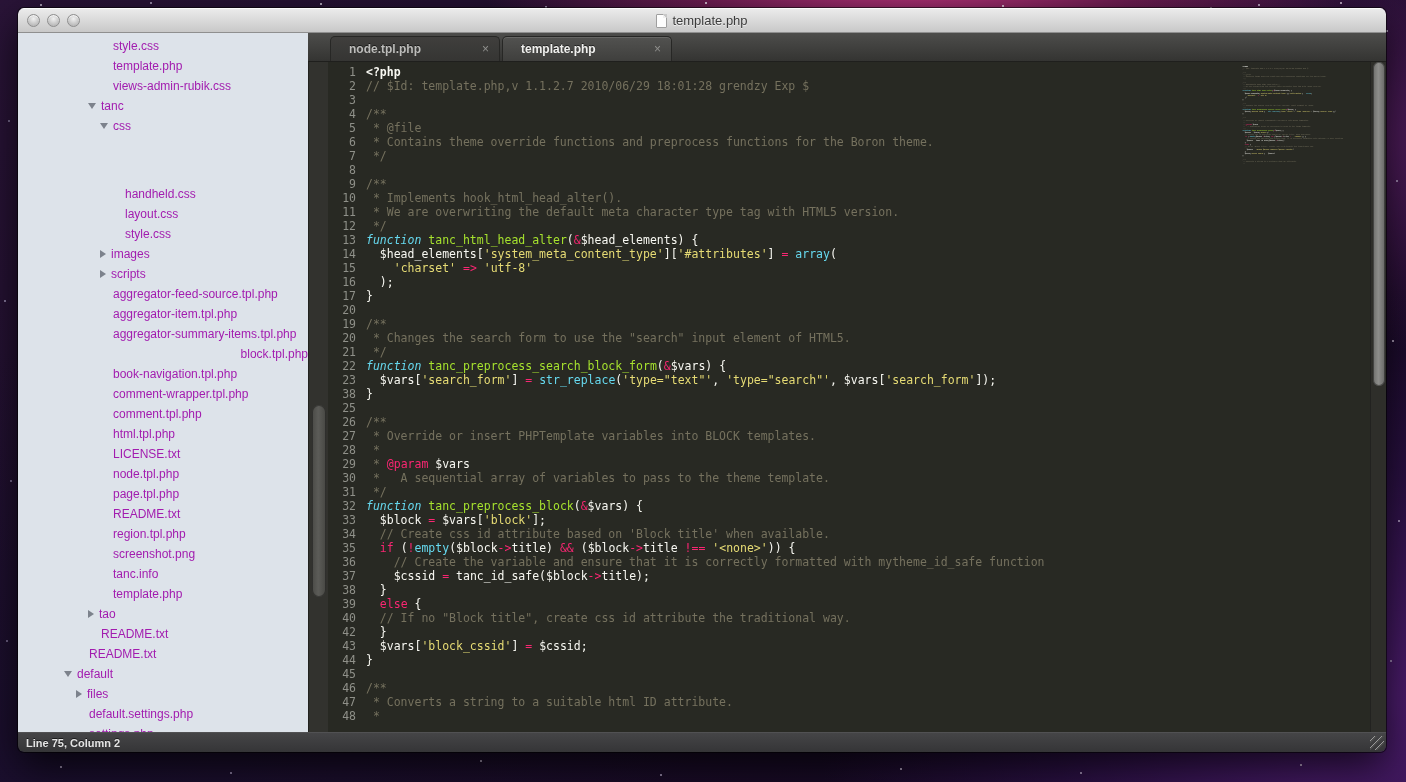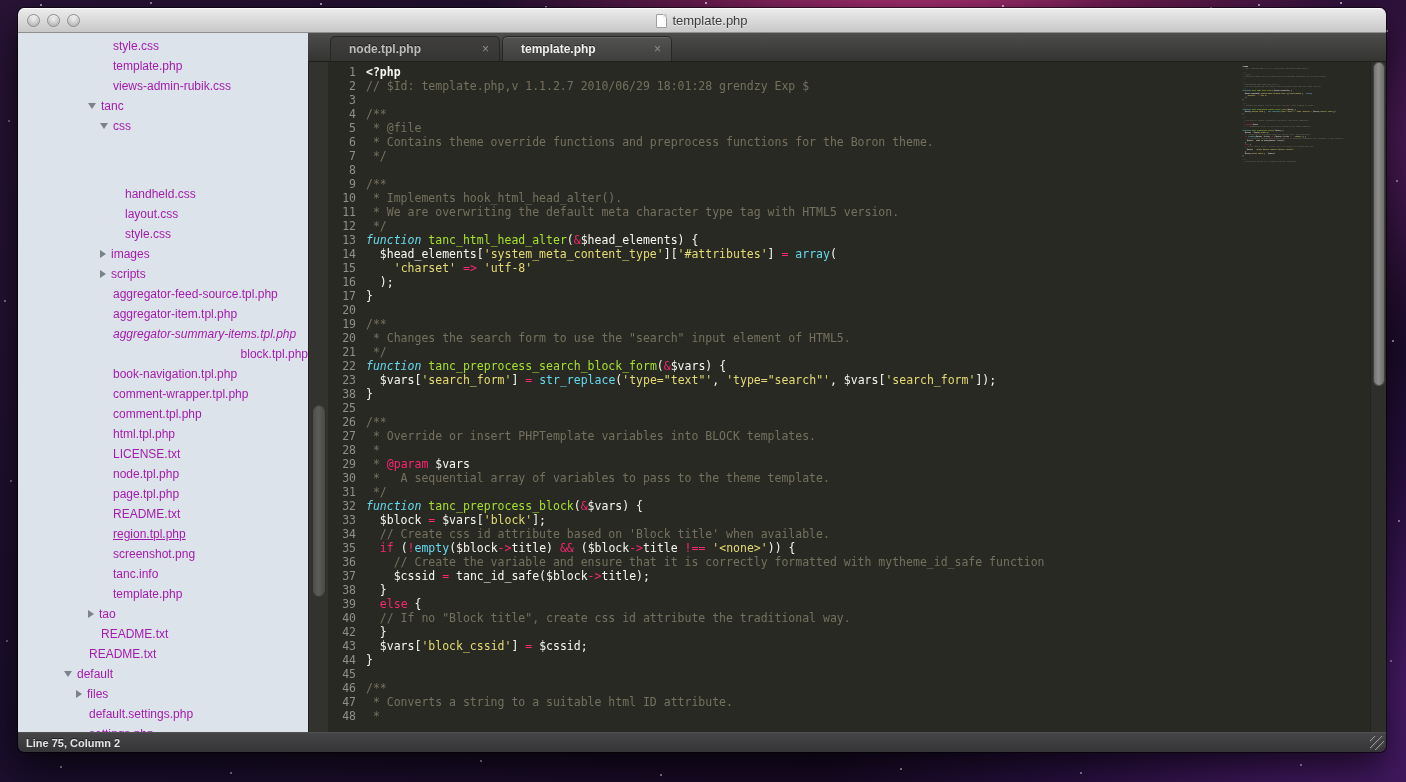--- a/index.html
+++ b/index.html
@@ -182,21 +182,21 @@
           <span>scripts</span>
         </div>
         <div class="tree-row" style="padding-left: 82px;">
           <span class="tri none" style="margin-right: 13px;"></span>
           <span>aggregator-feed-source.tpl.php</span>
         </div>
         <div class="tree-row" style="padding-left: 82px;">
           <span class="tri none" style="margin-right: 13px;"></span>
           <span>aggregator-item.tpl.php</span>
         </div>
-        <div class="tree-row" style="padding-left: 82px; font-style: italic;">
+        <div class="tree-row" style="padding-left: 82px;">
           <span class="tri none" style="margin-right: 13px;"></span>
           <span>aggregator-summary-items.tpl.php</span>
         </div>
         <div class="tree-row" style="padding-left: 82px; justify-content: flex-end;">
           <span class="tri none" style="margin-right: 13px;"></span>
           <span>block.tpl.php</span>
         </div>
         <div class="tree-row" style="padding-left: 82px;">
           <span class="tri none" style="margin-right: 13px;"></span>
           <span>book-navigation.tpl.php</span>
@@ -222,21 +222,21 @@
           <span>node.tpl.php</span>
         </div>
         <div class="tree-row" style="padding-left: 82px;">
           <span class="tri none" style="margin-right: 13px;"></span>
           <span>page.tpl.php</span>
         </div>
         <div class="tree-row" style="padding-left: 82px;">
           <span class="tri none" style="margin-right: 13px;"></span>
           <span>README.txt</span>
         </div>
-        <div class="tree-row" style="padding-left: 82px; text-decoration: underline;">
+        <div class="tree-row" style="padding-left: 82px;">
           <span class="tri none" style="margin-right: 13px;"></span>
           <span>region.tpl.php</span>
         </div>
         <div class="tree-row" style="padding-left: 82px;">
           <span class="tri none" style="margin-right: 13px;"></span>
           <span>screenshot.png</span>
         </div>
         <div class="tree-row" style="padding-left: 82px;">
           <span class="tri none" style="margin-right: 13px;"></span>
           <span>tanc.info</span>

